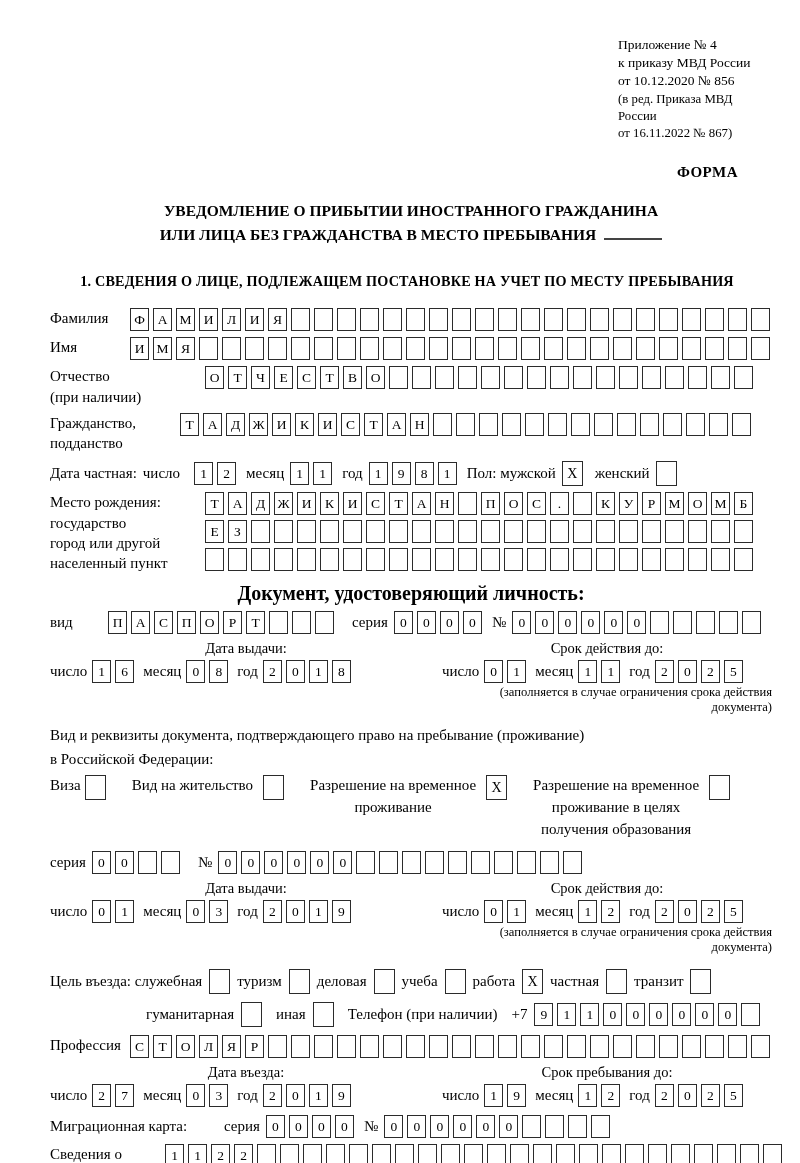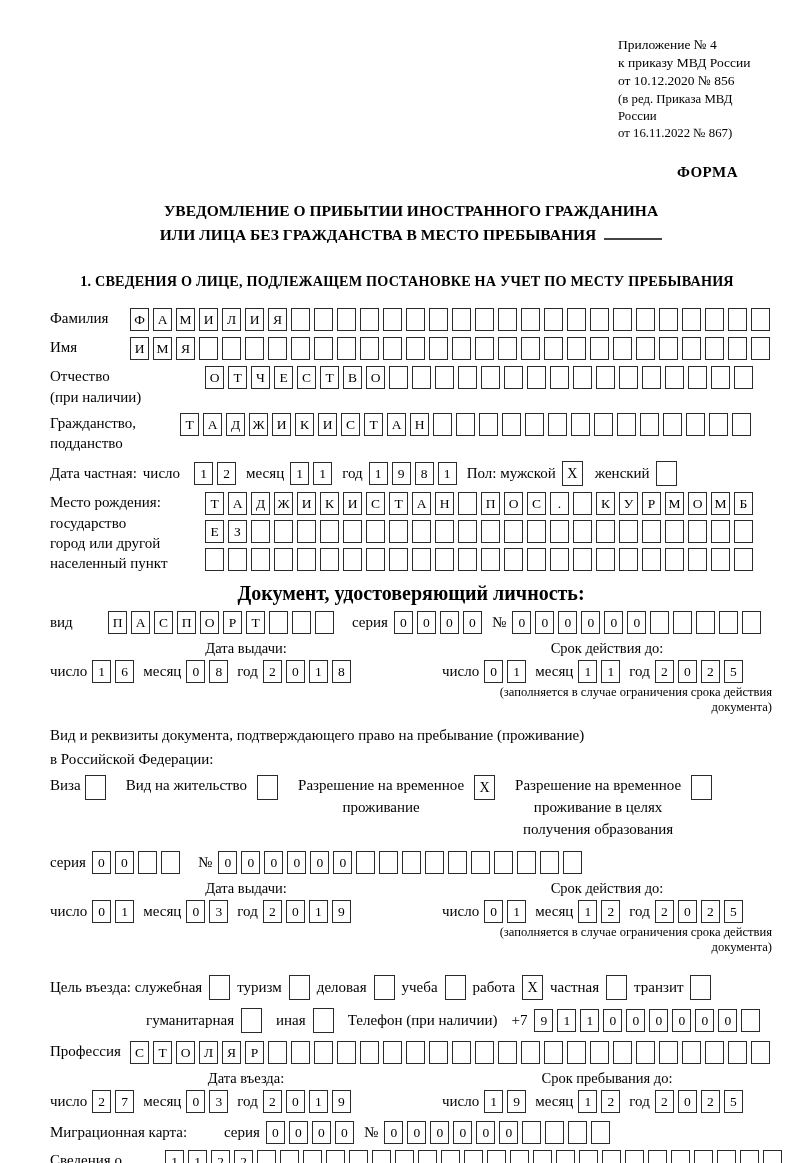--- a/index.html
+++ b/index.html
@@ -33,21 +33,21 @@
   .doc-heading { text-align:center; font-weight:bold; font-size:20px; margin:2px 0 6px 0; }
   .two-col { display:flex; margin-bottom:2px; }
   .col-l { width:392px; flex:none; }
   .col-r { flex:1; }
   .col-head { text-align:center; font-size:14.5px; margin-bottom:3px; }
   .date-row { display:flex; align-items:center; }
   .date-row > * { margin-right:5px; }
   .note { font-size:12.6px; text-align:right; margin:2px 0 4px 0; }
   .para { line-height:1.6; margin:4px 0 2px 0; }
   .permit-row { display:flex; align-items:flex-start; margin:4px 0 10px 0; }
-  .permit-item { display:flex; align-items:flex-start; margin-right:20px; }
+  .permit-item { display:flex; align-items:flex-start; margin-right:26px; }
   .permit-item .txt { text-align:center; line-height:1.45; margin-right:10px; }
   .purpose-row { display:flex; align-items:center; margin-bottom:8px; }
   .purpose-row > * { margin-right:7px; }
   .ml145 { margin-left:96px; }
   .bp-rows .boxes { display:block; margin-bottom:5px; }
 </style>
 </head>
 <body>
 
 <div class="page">
@@ -217,21 +217,21 @@
         <span class="boxes"><span class="cell">0</span><span class="cell">1</span></span>
         <span>месяц</span>
         <span class="boxes"><span class="cell">1</span><span class="cell">2</span></span>
         <span>год</span>
         <span class="boxes"><span class="cell">2</span><span class="cell">0</span><span class="cell">2</span><span class="cell">5</span></span>
       </div>
       <div class="note">(заполняется в случае ограничения срока действия документа)</div>
     </div>
   </div>
 
-  <div class="purpose-row" style="margin-top:16px;">
+  <div class="purpose-row" style="margin-top:10px;">
     <span>Цель въезда: служебная</span>
     <span class="cb"></span>
     <span>туризм</span>
     <span class="cb"></span>
     <span>деловая</span>
     <span class="cb"></span>
     <span>учеба</span>
     <span class="cb"></span>
     <span>работа</span>
     <span class="cb">X</span>

